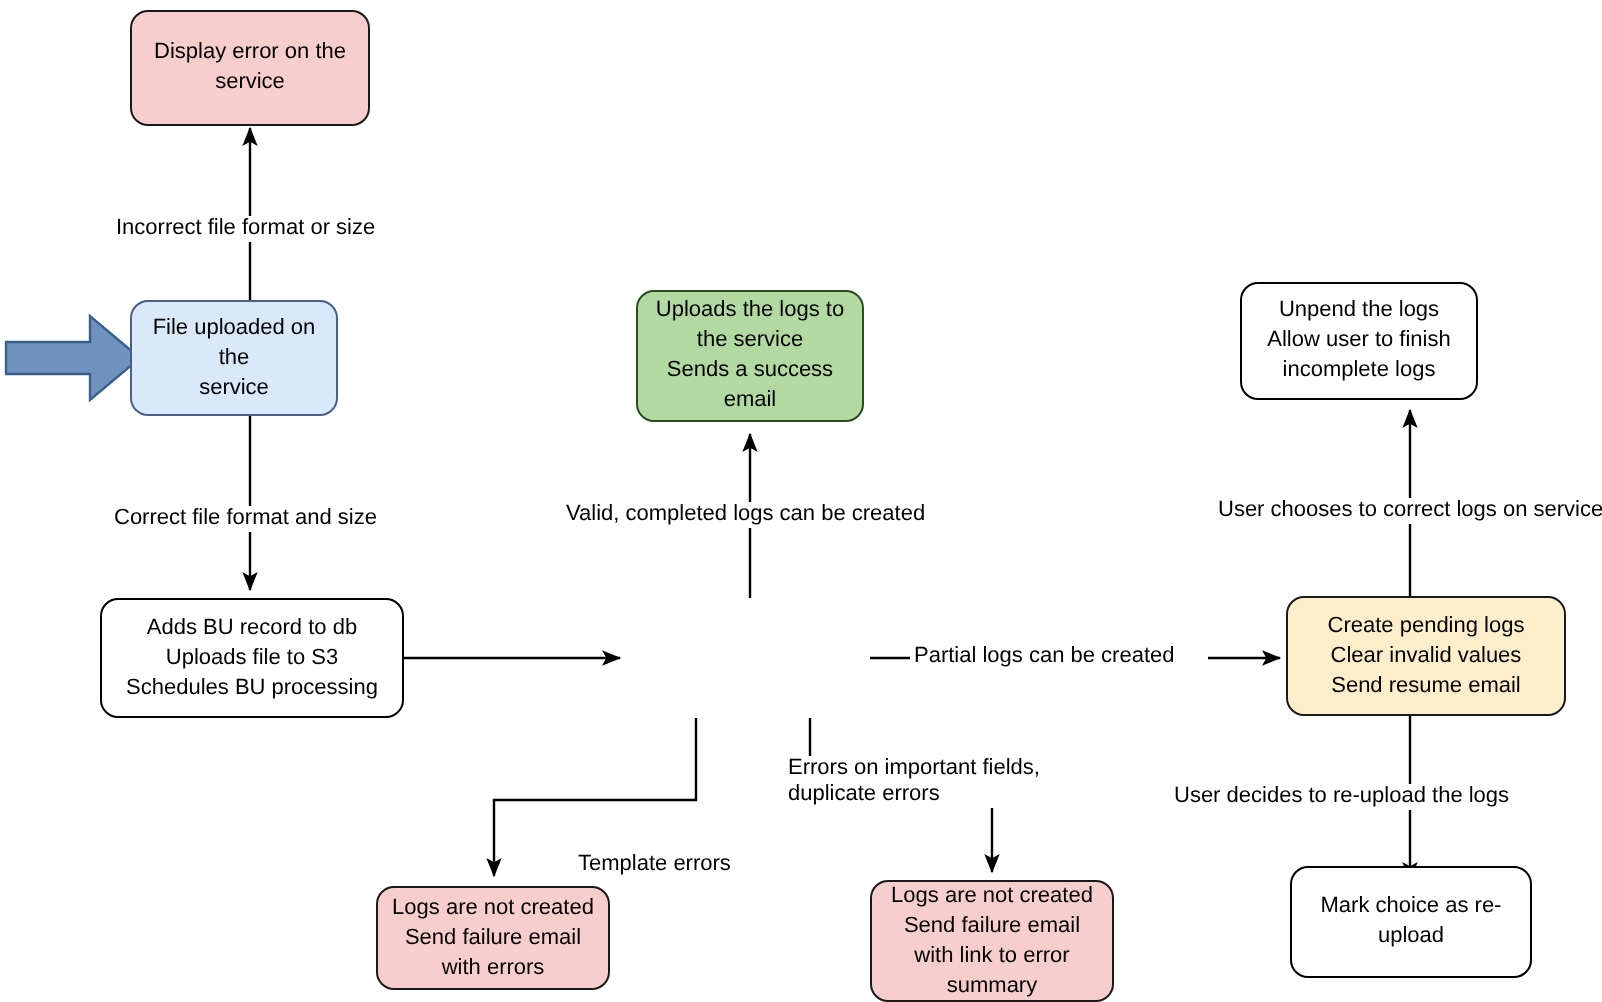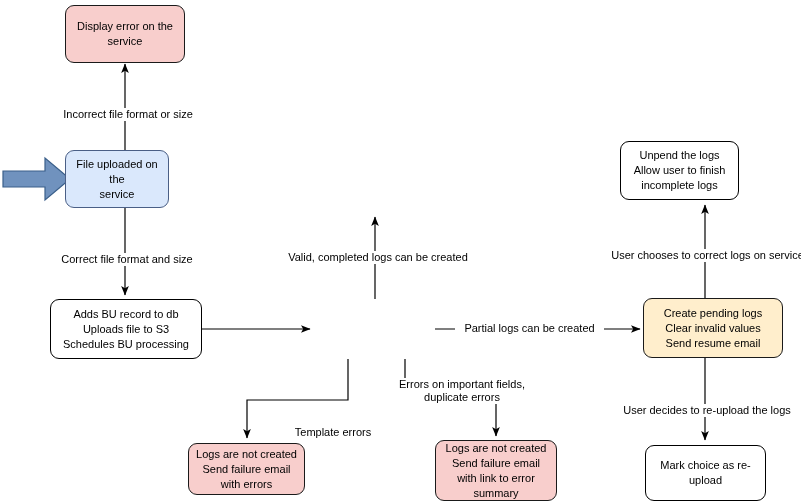--- a/index.html
+++ b/index.html
@@ -43,21 +43,20 @@
   .node.fill-blue   { background: #dae8fc; border-color: #4a5f86; }
   .node.fill-green  { background: #b3d9a3; border-color: #2d4a22; }
   .node.fill-yellow { background: #ffeecc; border-color: #1a1a1a; }
   .node.fill-white  { background: #ffffff; border-color: #000000; }
 
   .edge-label {
     position: absolute;
     font-size: 11px;
     line-height: 13px;
     color: #000000;
-    text-align: center;
     background: #ffffff;
     white-space: pre-line;
     padding: 0 2px;
   }
   .blue-arrow { position: absolute; }
 </style>
 </head>
 <body>
 
 <div id="canvas">
@@ -94,51 +93,55 @@
 service</div>
 
   <div class="node fill-blue" style="left:65px; top:150px; width:104px; height:58px;">File uploaded on the
 service</div>
 
   <div class="node fill-white" style="left:50px; top:299px; width:152px; height:60px;">Adds BU record to db
 Uploads file to S3
 Schedules BU processing</div>
 
 
+  <div class="node fill-green" style="left:318px; top:145px; width:114px; height:66px;">Uploads the logs to
+the service
+Sends a success
+email</div>
 
   <div class="node fill-white" style="left:620px; top:141px; width:119px; height:59px;">Unpend the logs
 Allow user to finish
 incomplete logs</div>
 
   <div class="node fill-yellow" style="left:643px; top:298px; width:140px; height:60px;">Create pending logs
 Clear invalid values
 Send resume email</div>
 
   <div class="node fill-pink" style="left:188px; top:443px; width:117px; height:52px;">Logs are not created
 Send failure email
 with errors</div>
 
   <div class="node fill-pink" style="left:435px; top:440px; width:122px; height:61px;">Logs are not created
 Send failure email
 with link to error
 summary</div>
 
-  <div class="node fill-white" style="left:645px; top:445px; width:121px; height:56px;">Mark choice as re-
+  <div class="node fill-white" style="left:645px; top:433px; width:121px; height:56px;">Mark choice as re-
 upload</div>
 
   <div class="edge-label" style="left:56px; top:108px; width:140px;">Incorrect file format or size</div>
 
   <div class="edge-label" style="left:55px; top:253px; width:140px;">Correct file format and size</div>
 
   <div class="edge-label" style="left:281px; top:251px; width:190px;">Valid, completed logs can be created</div>
 
   <div class="edge-label" style="left:455px; top:322px; width:145px;">Partial logs can be created</div>
 
   <div class="edge-label" style="left:607px; top:249px; width:197px;">User chooses to correct logs on service</div>
 
-  <div class="edge-label" style="left:615px; top:392px; width:180px;margin-top:12px;">User decides to re-upload the logs</div>
+  <div class="edge-label" style="left:585px; top:392px; width:180px;">User decides to re-upload the logs</div>
 
   <div class="edge-label" style="left:287px; top:396px; width:88px;margin-top:30px;">Template errors</div>
 
   <div class="edge-label" style="left:392px; top:378px; width:136px;">Errors on important fields,
 duplicate errors</div>
 
 </div>
 
 </body></html>

